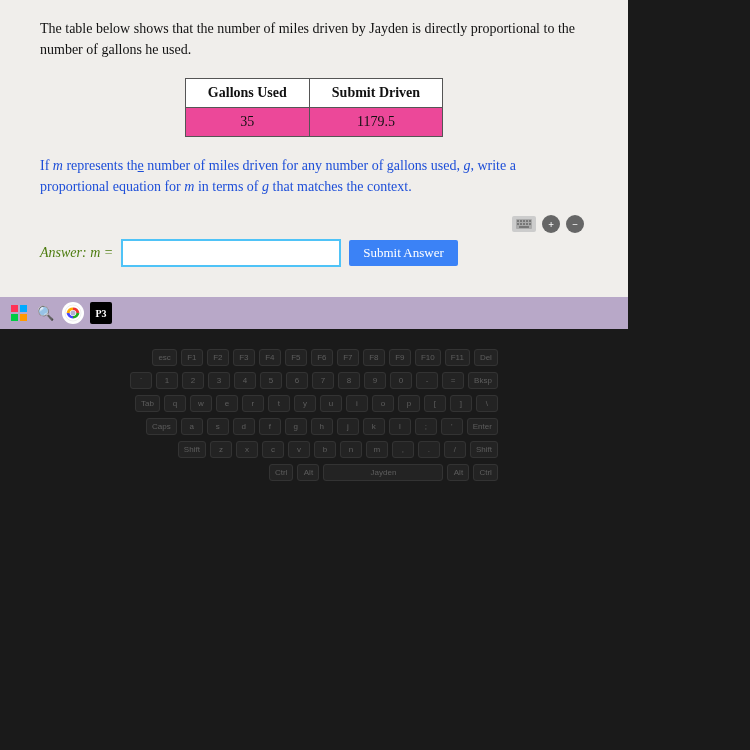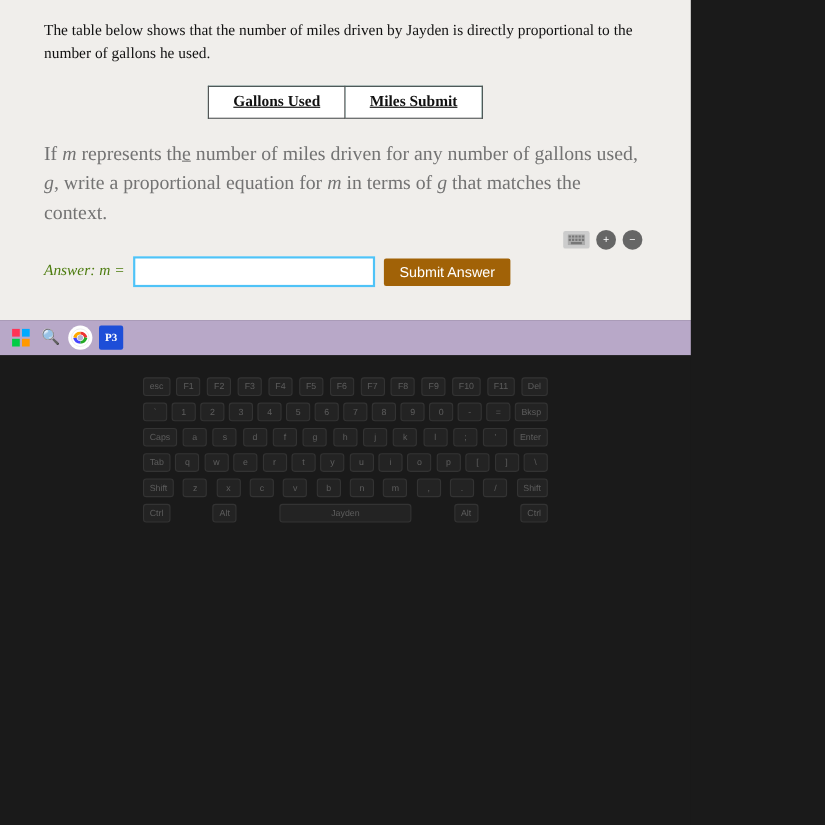--- a/index.html
+++ b/index.html
@@ -36,43 +36,42 @@
 
     
     .table-wrapper {
       display: flex;
       justify-content: center;
       margin-bottom: 18px;
     }
 
     table {
       border-collapse: collapse;
-      background: #0f766e;
-      text-decoration: underline;
+      background: #ec4899;
     }
 
     table th, table td {
       border: 1px solid #555;
       padding: 6px 22px;
       text-align: center;
       font-size: 14px;
       color: #111;
     }
 
     table th {
       font-weight: bold;
       background: white;
     }
 
     
     .paragraph-italic {
-      font-size: 18px;
-      color: #737373;
+      font-size: 14px;
+      color: #1d4ed8;
       line-height: 1.5;
-      margin-bottom: 2px;
+      margin-bottom: 18px;
     }
 
     .paragraph-italic em {
       font-style: italic;
     }
 
     
     .toolbar-row {
       display: flex;
       justify-content: flex-end;
@@ -124,27 +123,27 @@
       width: 220px;
       height: 28px;
       border: 2px solid #4fc3f7;
       background: white;
       outline: none;
       padding: 0 6px;
       font-size: 13px;
     }
 
     .submit-btn {
-      background: #a16207;
+      background: #3b82f6;
       color: white;
       border: none;
       padding: 5px 14px;
       font-size: 13px;
       cursor: pointer;
-      font-family: Liberation Sans, sans-serif;
+      font-family: Liberation Serif, serif;
       border-radius: 2px;
     }
 
     
     .taskbar {
       background: #b8a8c8;
       height: 32px;
       width: 100%;
       display: flex;
       align-items: center;
@@ -169,21 +168,21 @@
       border-radius: 2px;
       display: flex;
       align-items: center;
       justify-content: center;
       font-size: 11px;
       font-weight: bold;
       cursor: pointer;
     }
 
     .taskbar-icon.p3 {
-      background: #1d4ed8;
+      background: #000000;
       color: white;
       font-size: 10px;
       font-weight: bold;
     }
 
     
     .keyboard-area {
       flex: 1;
       background: #1a1a1a;
       display: flex;
@@ -196,21 +195,21 @@
     .keyboard-rows {
       display: flex;
       flex-direction: column;
       gap: 6px;
       opacity: 0.6;
     }
 
     .key-row {
       display: flex;
       gap: 4px;
-      justify-content: space-between;
+      justify-content: flex-end;
     }
 
     .key {
       background: #2a2a2a;
       border: 1px solid #444;
       border-radius: 3px;
       color: #888;
       font-size: 8px;
       padding: 3px 5px;
       min-width: 22px;
@@ -225,24 +224,28 @@
 
   <div class="content-area">
 
     <p class="paragraph">The table below shows that the number of miles driven by Jayden is directly proportional to the number of gallons he used.</p>
 
     <div class="table-wrapper">
       <table>
         <thead>
           <tr>
             <th>Gallons Used</th>
-            <th>Miles Submit</th>
+            <th>Submit Driven</th>
           </tr>
         </thead>
         <tbody id="table-body">
+        <tr>
+              <td>35</td>
+              <td>1179.5</td>
+            </tr>
           </tbody>
       </table>
     </div>
 
     <p class="paragraph-italic">
       If <em>m</em> represents th<u>e</u> number of miles driven for any number of gallons used, <em>g</em>, write a proportional equation for <em>m</em> in terms of <em>g</em> that matches the context.
     </p>
 
     <div class="toolbar-row">
       <div class="toolbar-icon">
@@ -326,51 +329,51 @@
         <div class="key">6</div>
         <div class="key">7</div>
         <div class="key">8</div>
         <div class="key">9</div>
         <div class="key">0</div>
         <div class="key">-</div>
         <div class="key">=</div>
         <div class="key">Bksp</div>
       </div>
       <div class="key-row">
-        <div class="key">Caps</div>
-        <div class="key">a</div>
-        <div class="key">s</div>
-        <div class="key">d</div>
-        <div class="key">f</div>
-        <div class="key">g</div>
-        <div class="key">h</div>
-        <div class="key">j</div>
-        <div class="key">k</div>
-        <div class="key">l</div>
-        <div class="key">;</div>
-        <div class="key">'</div>
-        <div class="key">Enter</div>
-      </div>
-      <div class="key-row">
         <div class="key">Tab</div>
         <div class="key">q</div>
         <div class="key">w</div>
         <div class="key">e</div>
         <div class="key">r</div>
         <div class="key">t</div>
         <div class="key">y</div>
         <div class="key">u</div>
         <div class="key">i</div>
         <div class="key">o</div>
         <div class="key">p</div>
         <div class="key">[</div>
         <div class="key">]</div>
         <div class="key">\</div>
       </div>
       <div class="key-row">
+        <div class="key">Caps</div>
+        <div class="key">a</div>
+        <div class="key">s</div>
+        <div class="key">d</div>
+        <div class="key">f</div>
+        <div class="key">g</div>
+        <div class="key">h</div>
+        <div class="key">j</div>
+        <div class="key">k</div>
+        <div class="key">l</div>
+        <div class="key">;</div>
+        <div class="key">'</div>
+        <div class="key">Enter</div>
+      </div>
+      <div class="key-row">
         <div class="key">Shift</div>
         <div class="key">z</div>
         <div class="key">x</div>
         <div class="key">c</div>
         <div class="key">v</div>
         <div class="key">b</div>
         <div class="key">n</div>
         <div class="key">m</div>
         <div class="key">,</div>
         <div class="key">.</div>

